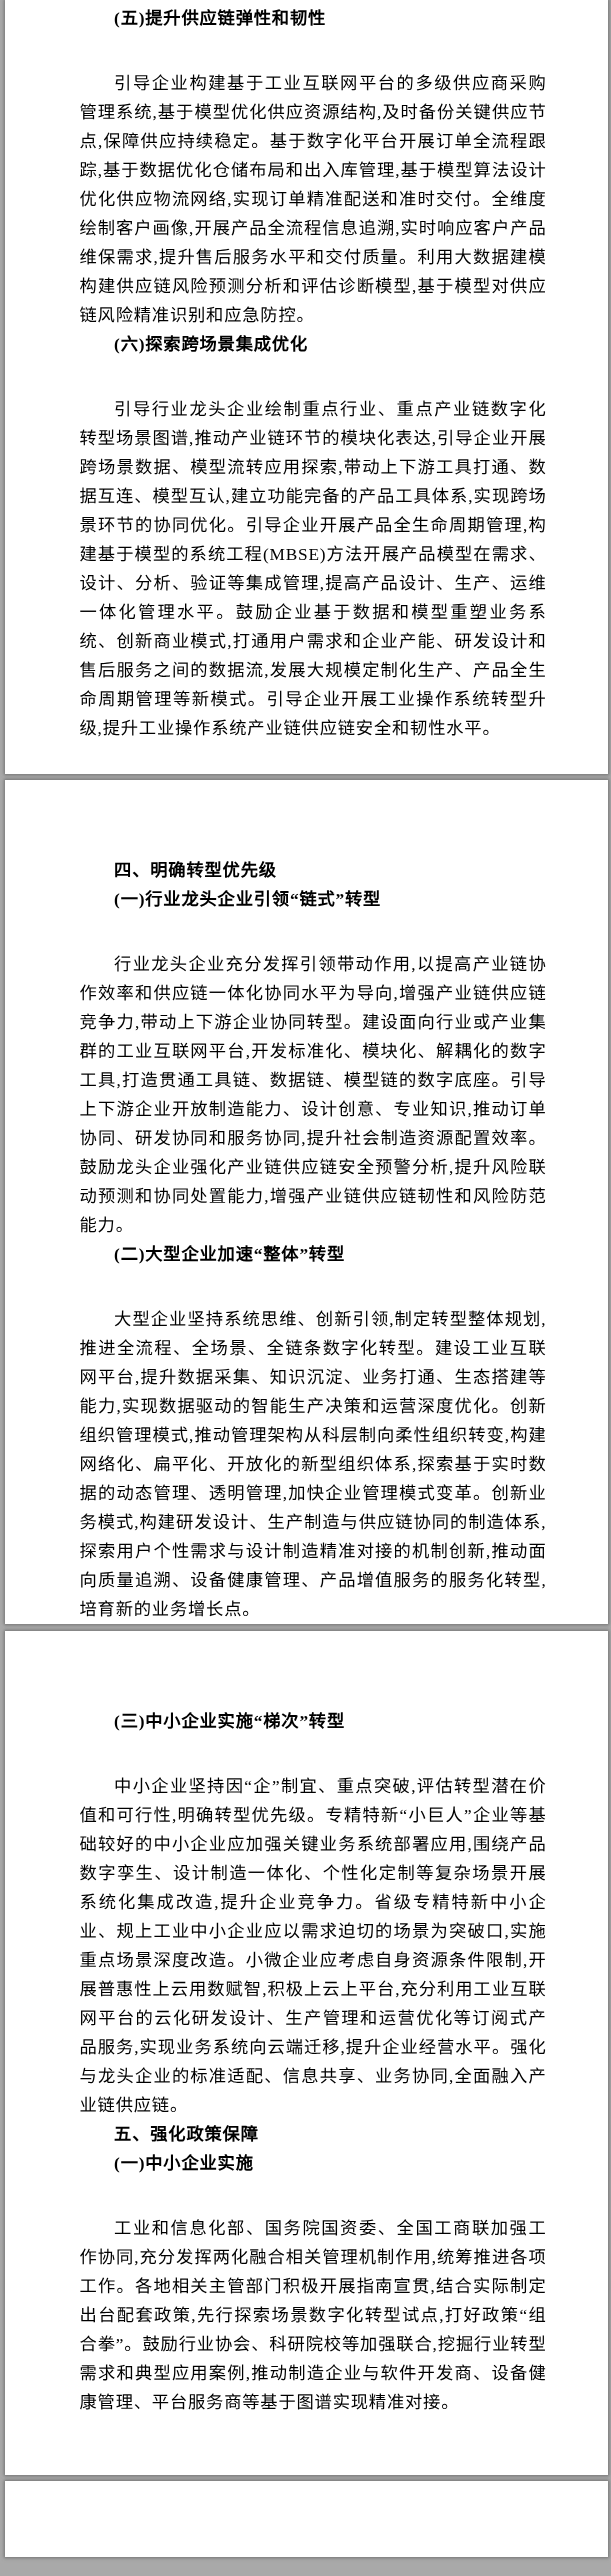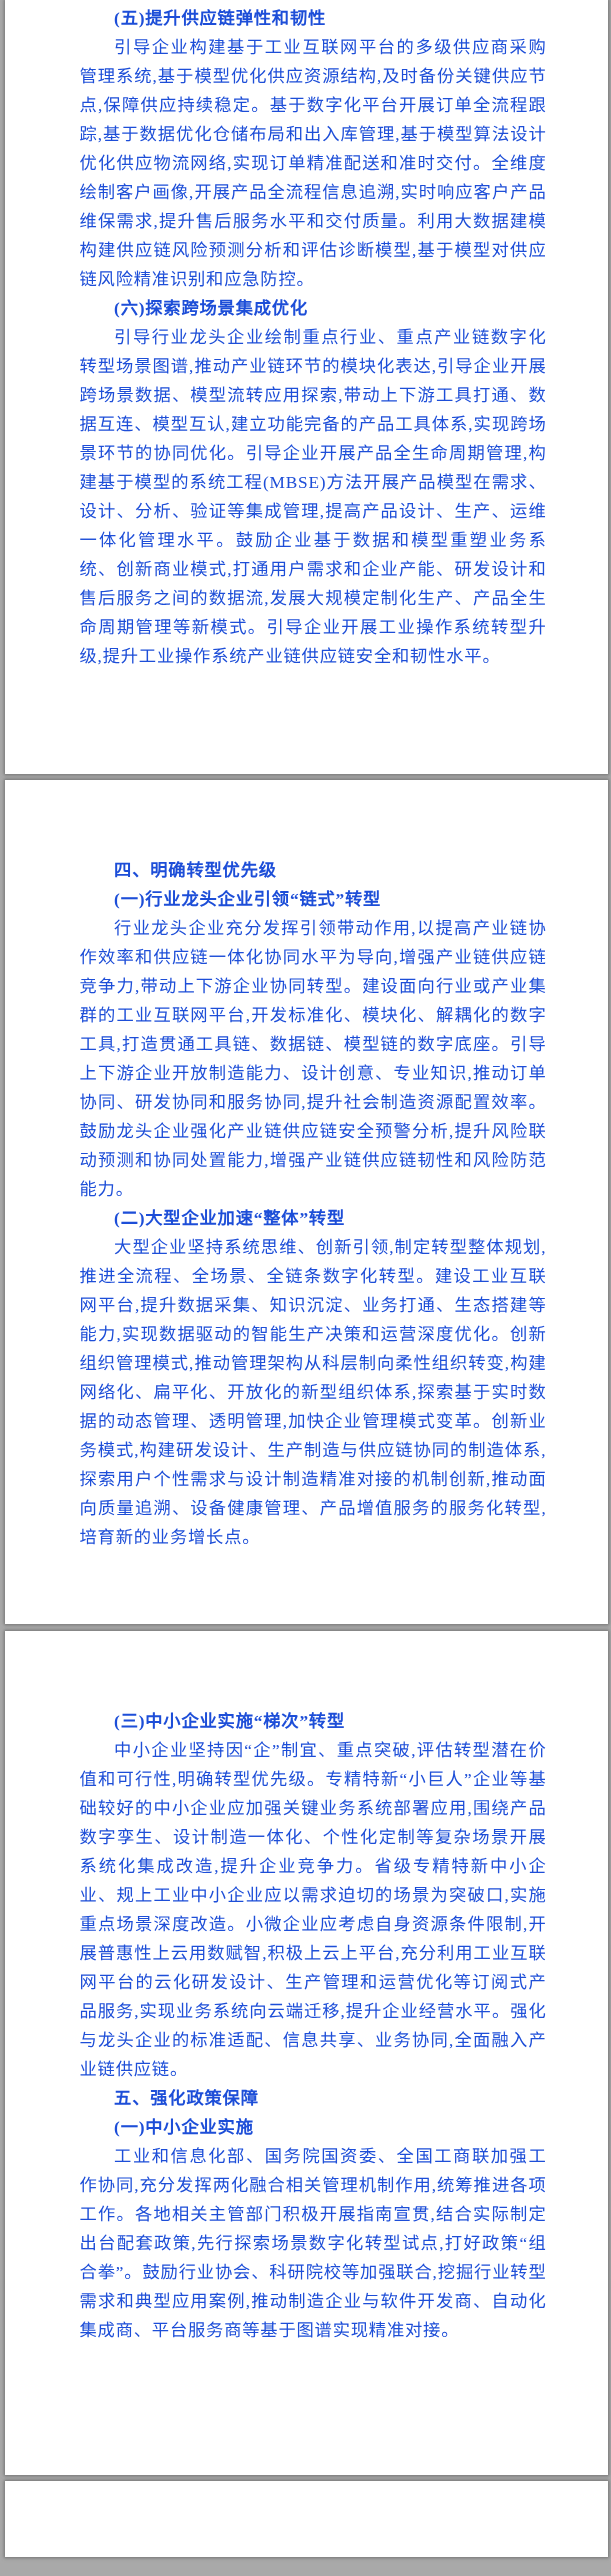--- a/index.html
+++ b/index.html
@@ -30,35 +30,36 @@
   .page-1 { height: 774px;  padding-top: 3.9px; }
   .page-2 { height: 844px; padding-top: 76px; }
   .page-3 { height: 844px; padding-top: 76px; }
   .page-4 { height: 70px;  padding-top: 76px; margin-bottom: 0; }
 
   .h1, .h2, .para {
     margin: 0;
     font-size: 17.3px;
     line-height: 29px;
     text-indent: 2em;
-    color: #1d4ed8;
+    color: #000000;
     text-align: justify;
     letter-spacing: 0.8px;
   }
   .h1 {
     font-family: "Liberation Sans", "DejaVu Sans", sans-serif;
     font-weight: 600;
   }
   .h2 {
     font-family: "Liberation Serif", "DejaVu Serif", serif;
     font-weight: bold;
   }
   .para {
     font-family: "Liberation Serif", "DejaVu Serif", serif;
     font-weight: normal;
+    margin-top: 36px;
   }
 </style>
 </head>
 <body>
 
 <div class="viewer">
 
   <div class="page page-1">
     <div class="h2">(五)提升供应链弹性和韧性</div>
     <p class="para">引导企业构建基于工业互联网平台的多级供应商采购管理系统,基于模型优化供应资源结构,及时备份关键供应节点,保障供应持续稳定。基于数字化平台开展订单全流程跟踪,基于数据优化仓储布局和出入库管理,基于模型算法设计优化供应物流网络,实现订单精准配送和准时交付。全维度绘制客户画像,开展产品全流程信息追溯,实时响应客户产品维保需求,提升售后服务水平和交付质量。利用大数据建模构建供应链风险预测分析和评估诊断模型,基于模型对供应链风险精准识别和应急防控。</p>
@@ -72,21 +73,21 @@
     <p class="para">行业龙头企业充分发挥引领带动作用,以提高产业链协作效率和供应链一体化协同水平为导向,增强产业链供应链竞争力,带动上下游企业协同转型。建设面向行业或产业集群的工业互联网平台,开发标准化、模块化、解耦化的数字工具,打造贯通工具链、数据链、模型链的数字底座。引导上下游企业开放制造能力、设计创意、专业知识,推动订单协同、研发协同和服务协同,提升社会制造资源配置效率。鼓励龙头企业强化产业链供应链安全预警分析,提升风险联动预测和协同处置能力,增强产业链供应链韧性和风险防范能力。</p>
     <div class="h2">(二)大型企业加速“整体”转型</div>
     <p class="para">大型企业坚持系统思维、创新引领,制定转型整体规划,推进全流程、全场景、全链条数字化转型。建设工业互联网平台,提升数据采集、知识沉淀、业务打通、生态搭建等能力,实现数据驱动的智能生产决策和运营深度优化。创新组织管理模式,推动管理架构从科层制向柔性组织转变,构建网络化、扁平化、开放化的新型组织体系,探索基于实时数据的动态管理、透明管理,加快企业管理模式变革。创新业务模式,构建研发设计、生产制造与供应链协同的制造体系,探索用户个性需求与设计制造精准对接的机制创新,推动面向质量追溯、设备健康管理、产品增值服务的服务化转型,培育新的业务增长点。</p>
   </div>
 
   <div class="page page-3">
     <div class="h2">(三)中小企业实施“梯次”转型</div>
     <p class="para">中小企业坚持因“企”制宜、重点突破,评估转型潜在价值和可行性,明确转型优先级。专精特新“小巨人”企业等基础较好的中小企业应加强关键业务系统部署应用,围绕产品数字孪生、设计制造一体化、个性化定制等复杂场景开展系统化集成改造,提升企业竞争力。省级专精特新中小企业、规上工业中小企业应以需求迫切的场景为突破口,实施重点场景深度改造。小微企业应考虑自身资源条件限制,开展普惠性上云用数赋智,积极上云上平台,充分利用工业互联网平台的云化研发设计、生产管理和运营优化等订阅式产品服务,实现业务系统向云端迁移,提升企业经营水平。强化与龙头企业的标准适配、信息共享、业务协同,全面融入产业链供应链。</p>
     <div class="h1">五、强化政策保障</div>
     <div class="h2">(一)中小企业实施</div>
-    <p class="para">工业和信息化部、国务院国资委、全国工商联加强工作协同,充分发挥两化融合相关管理机制作用,统筹推进各项工作。各地相关主管部门积极开展指南宣贯,结合实际制定出台配套政策,先行探索场景数字化转型试点,打好政策“组合拳”。鼓励行业协会、科研院校等加强联合,挖掘行业转型需求和典型应用案例,推动制造企业与软件开发商、自动化集成商、平台服务商等基于图谱实现精准对接。</p>
+    <p class="para">工业和信息化部、国务院国资委、全国工商联加强工作协同,充分发挥两化融合相关管理机制作用,统筹推进各项工作。各地相关主管部门积极开展指南宣贯,结合实际制定出台配套政策,先行探索场景数字化转型试点,打好政策“组合拳”。鼓励行业协会、科研院校等加强联合,挖掘行业转型需求和典型应用案例,推动制造企业与软件开发商、设备健康管理、平台服务商等基于图谱实现精准对接。</p>
   </div>
 
   <div class="page page-4">
     <p class="para">有关主管部门要充分发挥现有专项资金作用,推动全</p>
   </div>
 
 </div>
 
 
 </body></html>

